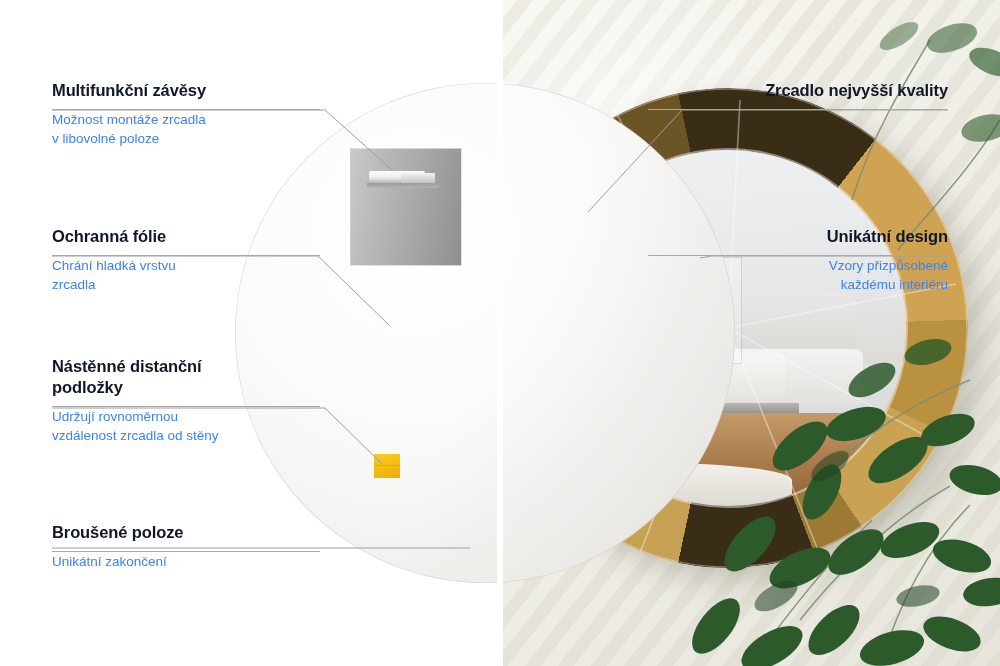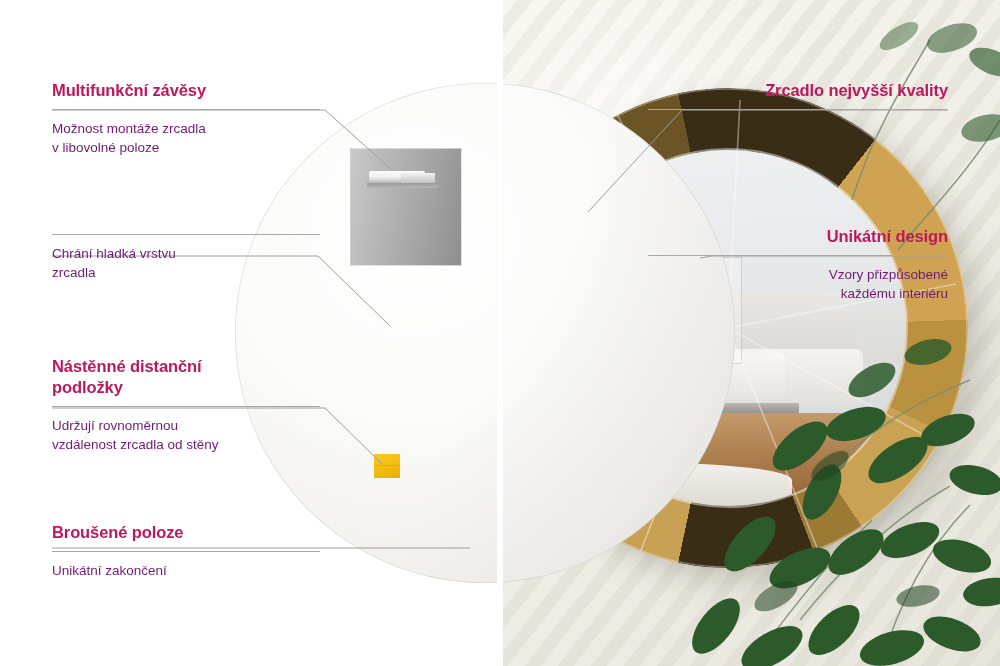--- a/index.html
+++ b/index.html
@@ -164,26 +164,26 @@
       #3a2d16 352deg 360deg);
   }
   .frame-seams { position:absolute; left:0; top:0; width:480px; height:480px; }
 
   
   .foliage { position:absolute; left:0; top:0; width:500px; height:666px; pointer-events:none; }
 
   
   .callout { position:absolute; }
   .co-title {
-    font-size:16.5px; font-weight:bold; color:#be185d; letter-spacing:-0.1px;
+    font-size:16.5px; font-weight:bold; color:#0f172a; letter-spacing:-0.1px;
     line-height:21px; white-space:pre-line;
   }
   .co-rule { height:1px; background:#a8a8a8; margin-top:8px; }
   .co-body {
-    font-size:13.5px; color:#701a75; line-height:19px; margin-top:9px;
+    font-size:13.5px; color:#3b82f6; line-height:19px; 
     white-space:pre-line; font-weight:normal;
   }
   .left-co { left:52px; }
   .left-co .co-title, .left-co .co-body { text-align:left; }
   .right-co { text-align:right; }
   .right-co .co-title, .right-co .co-body { text-align:right; }
 
   .lead-svg { position:absolute; left:0; top:0; width:1000px; height:666px; pointer-events:none; }
 
   .divider {
@@ -318,20 +318,21 @@
   </svg>
 
   <div class="callout left-co" style="top:80px; width:268px;">
     <div class="co-title">Multifunkční závěsy</div>
     <div class="co-rule"></div>
     <div class="co-body">Možnost montáže zrcadla
 v libovolné poloze</div>
   </div>
 
   <div class="callout left-co" style="top:226px; width:268px;">
+    <div class="co-title">Ochranná fólie</div>
     <div class="co-rule"></div>
     <div class="co-body">Chrání hladká vrstvu
 zrcadla</div>
   </div>
 
   <div class="callout left-co" style="top:356px; width:268px;">
     <div class="co-title">Nástěnné distanční
 podložky</div>
     <div class="co-rule"></div>
     <div class="co-body">Udržují rovnoměrnou

